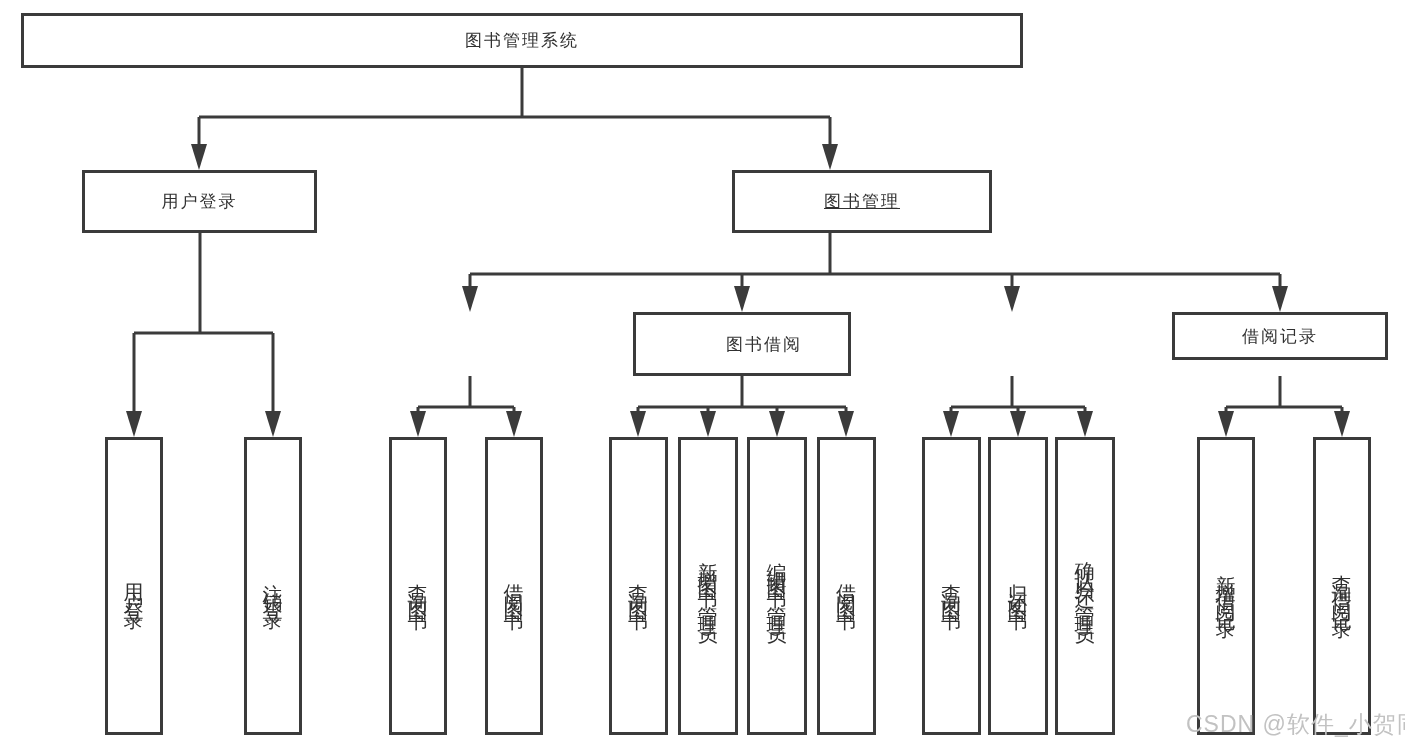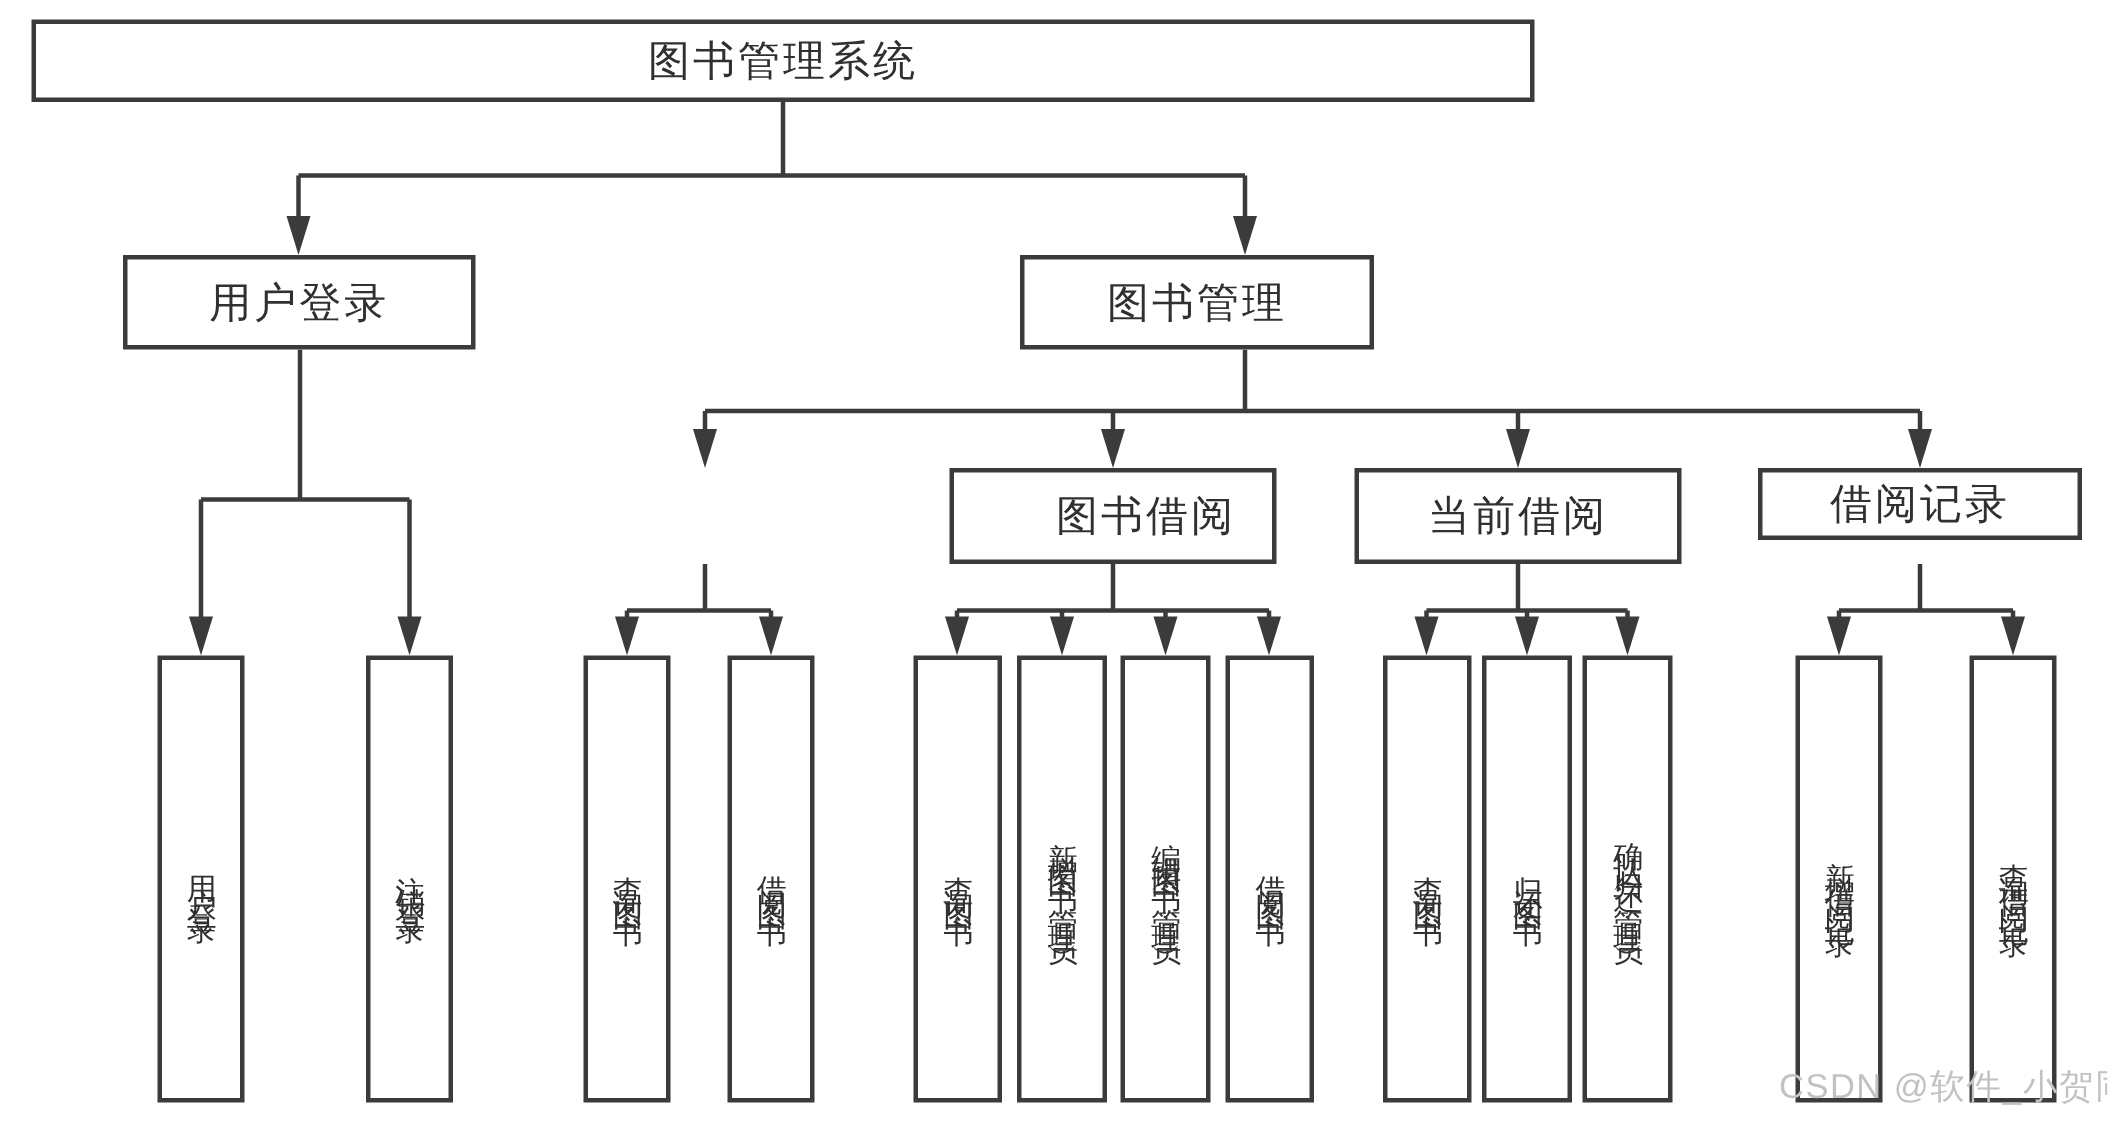--- a/index.html
+++ b/index.html
@@ -31,21 +31,21 @@
     position: absolute;
     box-sizing: border-box;
     background: var(--box-bg);
     border: 3px solid var(--line);
     display: flex;
     align-items: center;
     justify-content: center;
     text-align: center;
   }
   .node.h span {
-    font-size: 28px;
+    font-size: 17px;
     letter-spacing: 2px;
     white-space: nowrap;
   }
   .node.v span {
     writing-mode: vertical-rl;
     text-orientation: mixed;
     font-size: 20px;
     letter-spacing: 9px;
     line-height: 1;
   }
@@ -127,29 +127,26 @@
     <polygon class="ar" points="1334,411 1350,411 1342,437"></polygon>
   </svg>
 
   <div class="node h" style="left:21px; top:13px; width:1002px; height:55px;">
     <span>图书管理系统</span>
   </div>
 
   <div class="node h" style="left:82px; top:170px; width:235px; height:63px;">
     <span>用户登录</span>
   </div>
-  <div class="node h" style="left:680px; top:170px; width:236px; height:63px;">
+  <div class="node h" style="left:732px; top:170px; width:260px; height:63px;text-decoration:underline;">
     <span>图书管理</span>
   </div>
 
   <div class="node h" style="left:633px; top:312px; width:218px; height:64px;padding-left:44px;">
     <span>图书借阅</span>
-  </div>
-  <div class="node h" style="left:903px; top:312px; width:218px; height:64px;">
-    <span>当前借阅</span>
   </div>
   <div class="node h" style="left:1172px; top:312px; width:216px; height:48px;">
     <span>借阅记录</span>
   </div>
 
   <div class="node v" style="left:105px; top:437px; width:58px; height:298px;">
     <span>用户登录</span>
   </div>
   <div class="node v" style="left:244px; top:437px; width:58px; height:298px;">
     <span>注销登录</span>

